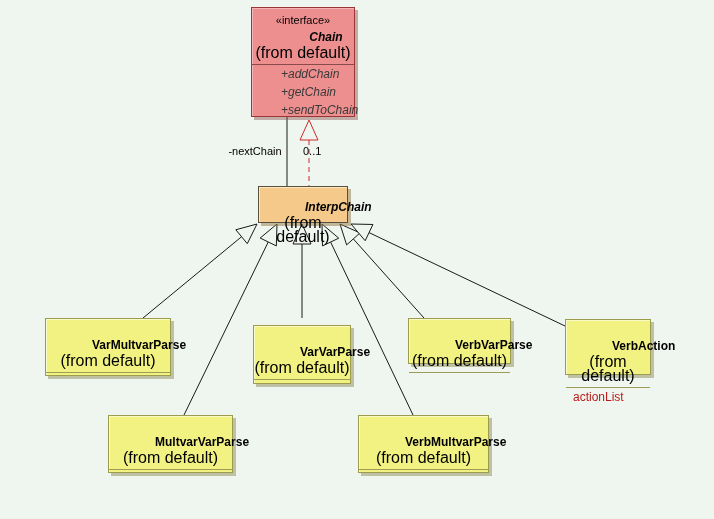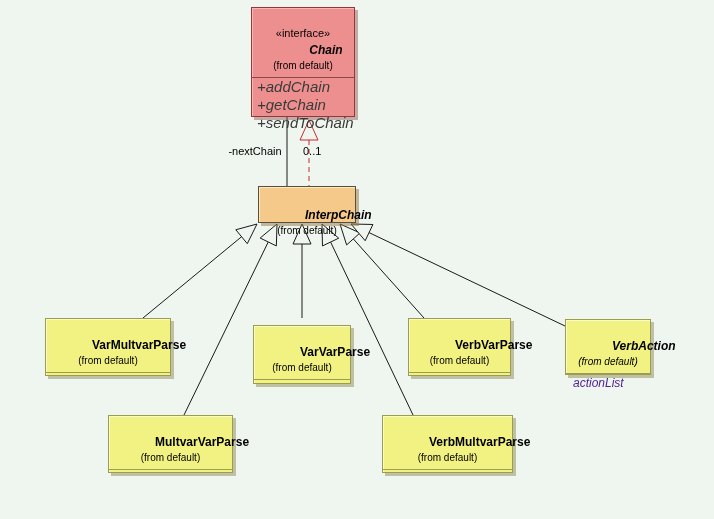--- a/index.html
+++ b/index.html
@@ -1,48 +1,48 @@
 <!DOCTYPE html>
 <html><head>
 <meta charset="utf-8">
 <style>
   html,body{margin:0;padding:0;}
   body{background:#eff5ef;font-family:"Liberation Sans",sans-serif;}
   #canvas{position:relative;width:714px;height:519px;background:#eff5ef;overflow:hidden;}
   #edge-layer{position:absolute;left:0;top:0;width:714px;height:519px;}
 
   .uml-node{position:absolute;box-sizing:border-box;text-align:center;color:#000;}
-  .uml-node .stereo{font-size:11px;padding-top:18px;line-height:14px;text-align:center;}
+  .uml-node .stereo{font-size:11px;padding-top:5px;line-height:14px;text-align:center;}
   .uml-node .cname{font-size:12px;font-weight:bold;line-height:16px;padding-top:2px;margin-left:46px;}
   .uml-node .cname.it{font-style:italic;}
-  .uml-node .pkg{font-size:10px;line-height:14px;padding-top:1px;}
+  .uml-node .pkg{font-size:16px;line-height:14px;padding-top:1px;}
   .sep{border-top:1px solid #9c9c55;margin-top:4px;}
-  .ops{font-size:15px;font-style:italic;color:#3a3a3a;text-align:left;padding-left:5px;}
+  .ops{font-size:12px;font-style:italic;color:#3a3a3a;text-align:left;padding-left:5px;margin-left:24px;}
   .ops div{line-height:18px;}
-  .attrs{font-size:12px;color:#4c1d95;text-align:left;padding-left:7px;line-height:17px;padding-top:1px;}
+  .attrs{font-size:12px;color:#b91c1c;text-align:left;padding-left:7px;line-height:17px;padding-top:1px;}
 
   
   #box-chain{left:251px;top:7px;width:104px;height:110px;background:#ee8f8f;
     border:1px solid #9a3636;box-shadow:3px 3px 0 rgba(140,85,80,.45),inset 1px 1px 0 rgba(255,255,255,.35);}
   #box-chain .sep{border-top:1px solid #8a4a4a;margin-top:4px;}
 
   
-  #box-interpchain{left:258px;top:186px;width:98px;height:37px;background:#f4c98a;
-    border:1px solid #58503e;box-shadow:3px 3px 0 rgba(150,120,70,.5),inset 1px 1px 0 rgba(255,240,205,.8);padding-top:18px;}
+  #box-interpchain{left:258px;top:186px;width:90px;height:37px;background:#f4c98a;
+    border:1px solid #58503e;box-shadow:3px 3px 0 rgba(150,120,70,.5),inset 1px 1px 0 rgba(255,240,205,.8);padding-top:10px;}
 
   
   .cls{background:#f2f283;border:1px solid #9c9c4e;
     box-shadow:3px 3px 0 rgba(130,130,70,.45),inset 1px 1px 0 rgba(255,255,230,.7);}
   .cls .cname{padding-top:18px;}
   #box-varmultvarparse{left:45px;top:318px;width:126px;height:58px;}
   #box-varvarparse{left:253px;top:325px;width:98px;height:59px;}
-  #box-verbvarparse{left:408px;top:318px;width:103px;height:58px;}
+  #box-verbvarparse{left:408px;top:318px;width:103px;height:46px;}
   #box-verbaction{left:565px;top:319px;width:86px;height:56px;}
   #box-multvarvarparse{left:108px;top:415px;width:125px;height:58px;}
-  #box-verbmultvarparse{left:382px;top:415px;width:131px;height:58px;}
+  #box-verbmultvarparse{left:358px;top:415px;width:131px;height:58px;}
 
   .edge-label{position:absolute;font-size:11px;color:#000;white-space:nowrap;}
   #lbl-assoc-name{left:225px;top:145px;width:60px;text-align:center;}
   #lbl-assoc-mult{left:290px;top:145px;padding-left:13px;}
 </style>
 </head>
 <body>
 
 <div id="canvas">
 
@@ -92,21 +92,21 @@
     <div class="pkg">(from default)</div>
     <div class="sep"></div>
   </div>
 
   <div class="uml-node cls" id="box-verbvarparse" style="background: rgb(242, 242, 131);">
     <div class="cname">VerbVarParse</div>
     <div class="pkg">(from default)</div>
     <div class="sep"></div>
   </div>
 
-  <div class="uml-node cls" id="box-verbaction" style="background: rgb(242, 242, 131); font-style: italic;">
+  <div class="uml-node cls" id="box-verbaction" style="background: rgb(242, 242, 131);">
     <div class="cname">VerbAction</div>
     <div class="pkg">(from default)</div>
     <div class="sep"></div>
     <div class="attrs">actionList</div>
   </div>
 
   <div class="uml-node cls" id="box-multvarvarparse" style="background: rgb(242, 242, 131); text-align: center;">
     <div class="cname">MultvarVarParse</div>
     <div class="pkg">(from default)</div>
     <div class="sep"></div>

